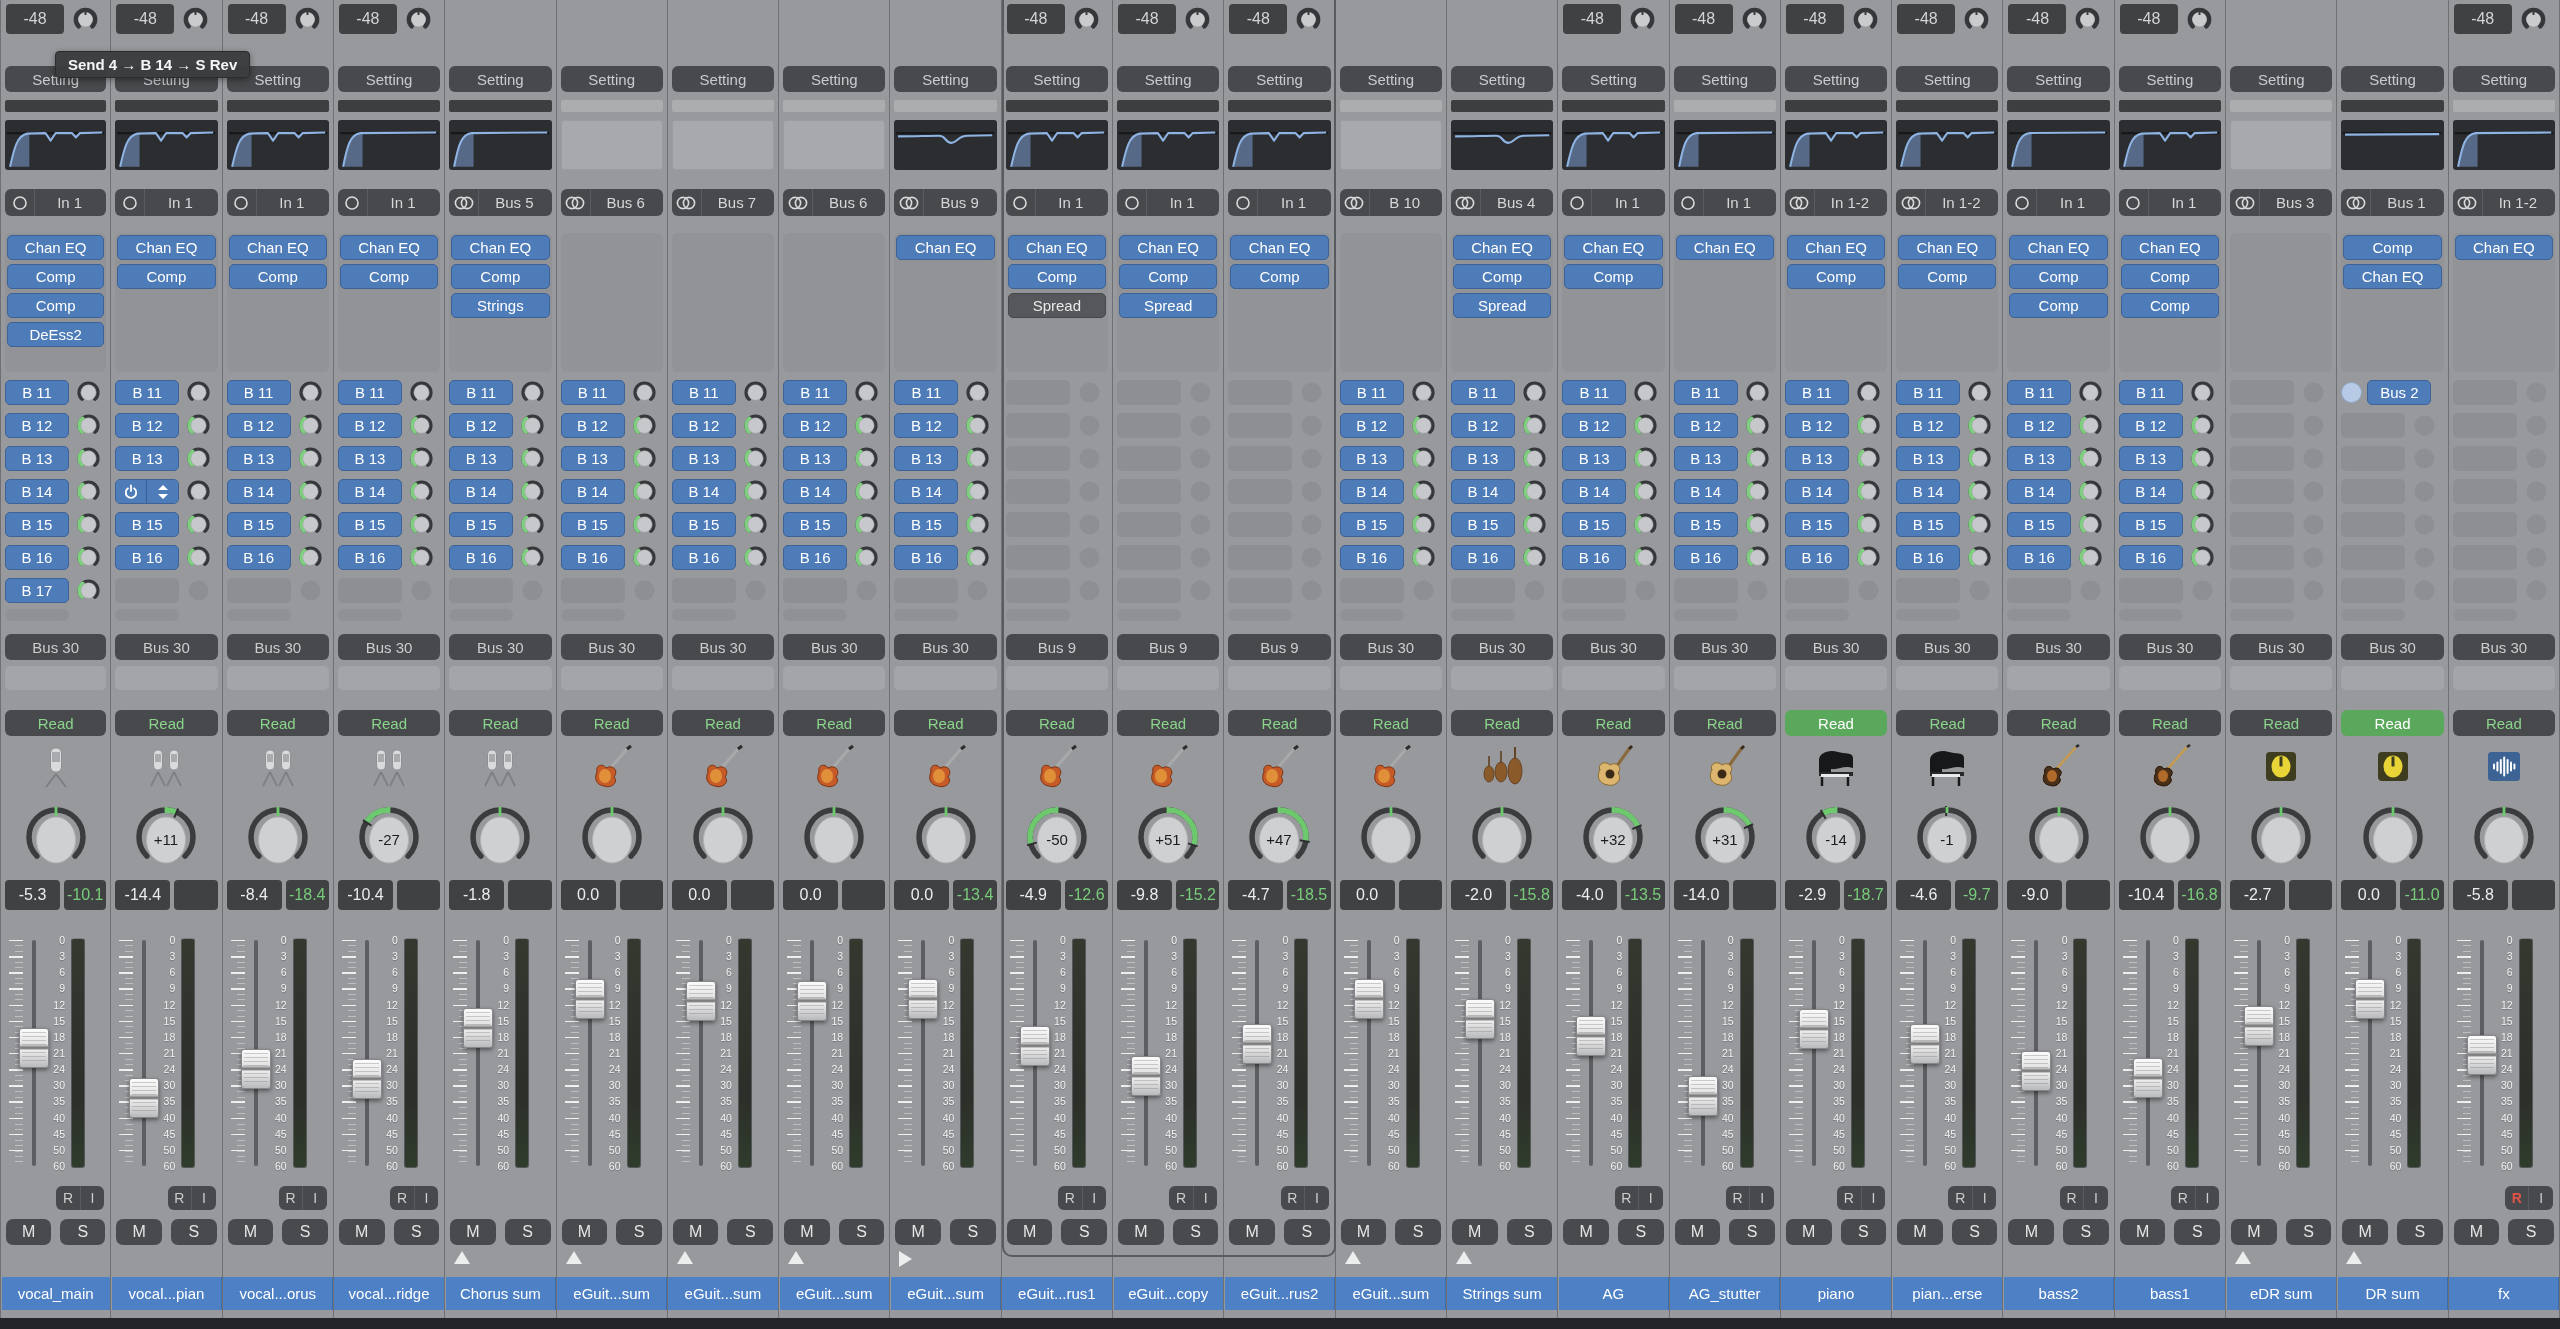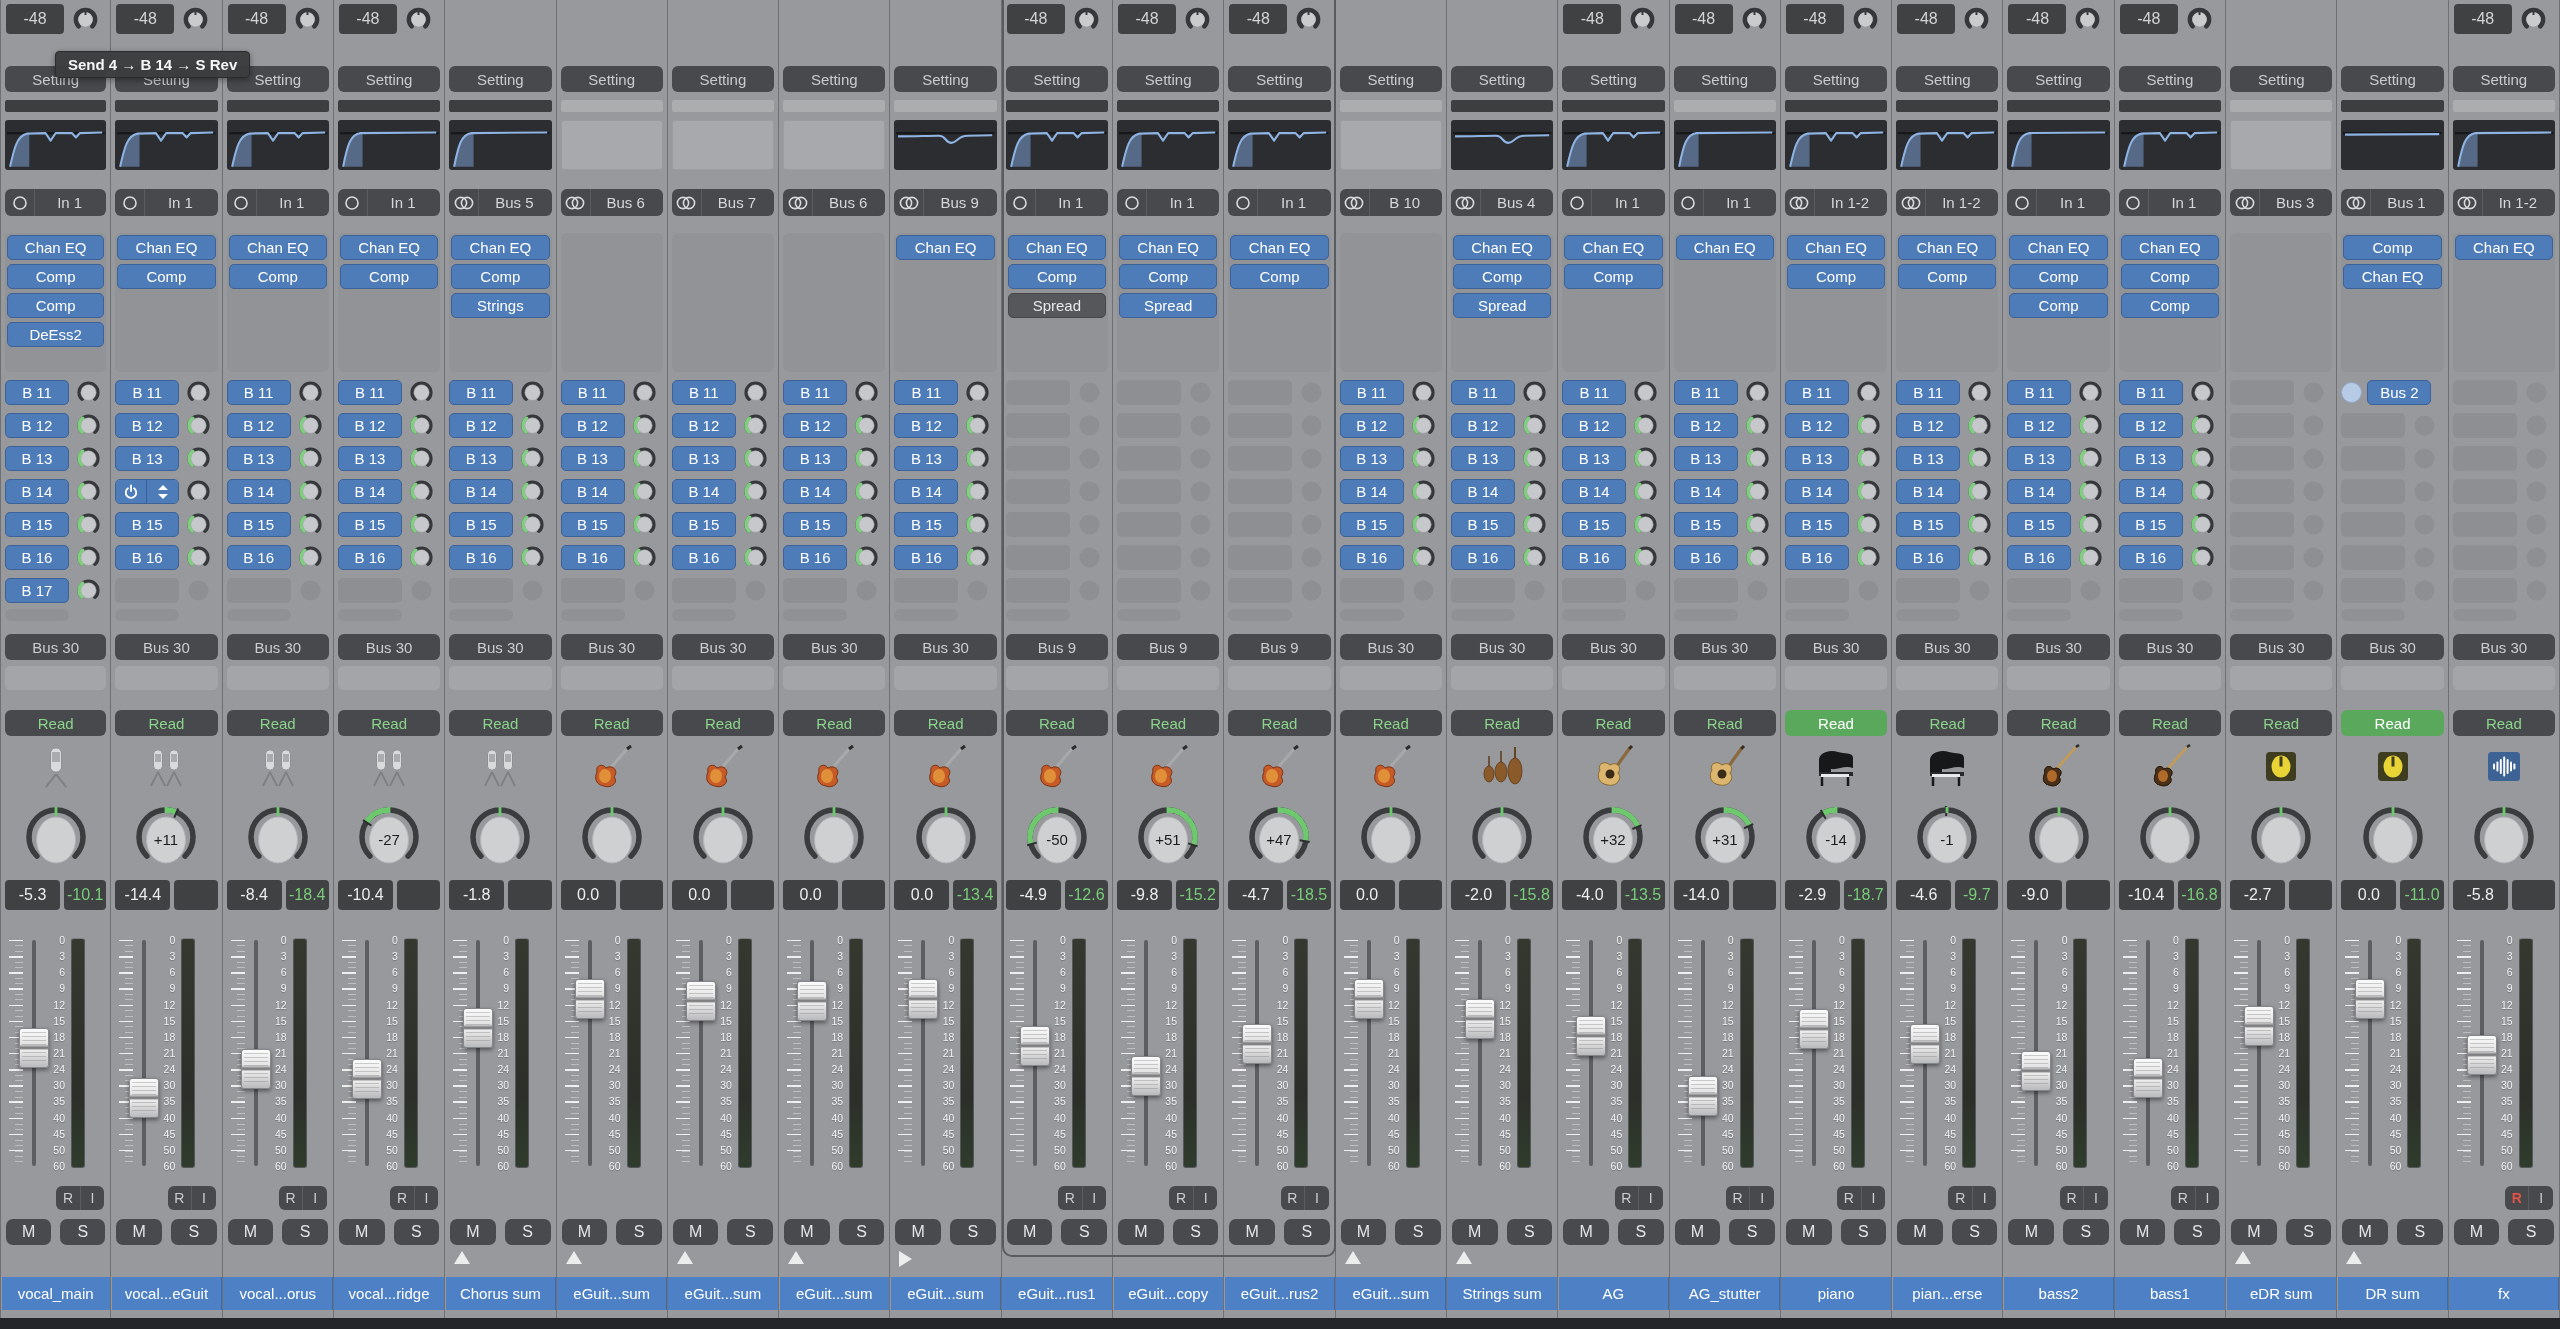--- a/index.html
+++ b/index.html
@@ -412,21 +412,21 @@
           <div class="ri">
             <div class="r-cell">R</div>
             <div>I</div>
           </div>
         </div>
         <div class="row-ms">
           <div class="btn-ms">M</div>
           <div class="btn-ms">S</div>
         </div>
         <div class="row-tri"></div>
-        <div class="row-name">vocal...eGuit</div>
+        <div class="row-name">vocal...pian</div>
       </div>
       <div class="strip">
         <div class="row-gain">
           <div class="gain-box">-48</div>
           <div class="gain-knob"><svg width="27" height="27" viewBox="0 0 27 27">
               <path d="M 6.71 20.29 A 9.6 9.6 0 1 1 20.29 20.29" stroke="#35373a" stroke-width="4.5" fill="none" stroke-linecap="round"></path>
               <circle cx="13.5" cy="13.5" r="7.2" fill="#c9cbcd"></circle>
               <line x1="13.5" y1="4" x2="13.5" y2="9" stroke="#3a3c3e" stroke-width="2"></line>
             </svg></div>
         </div>

